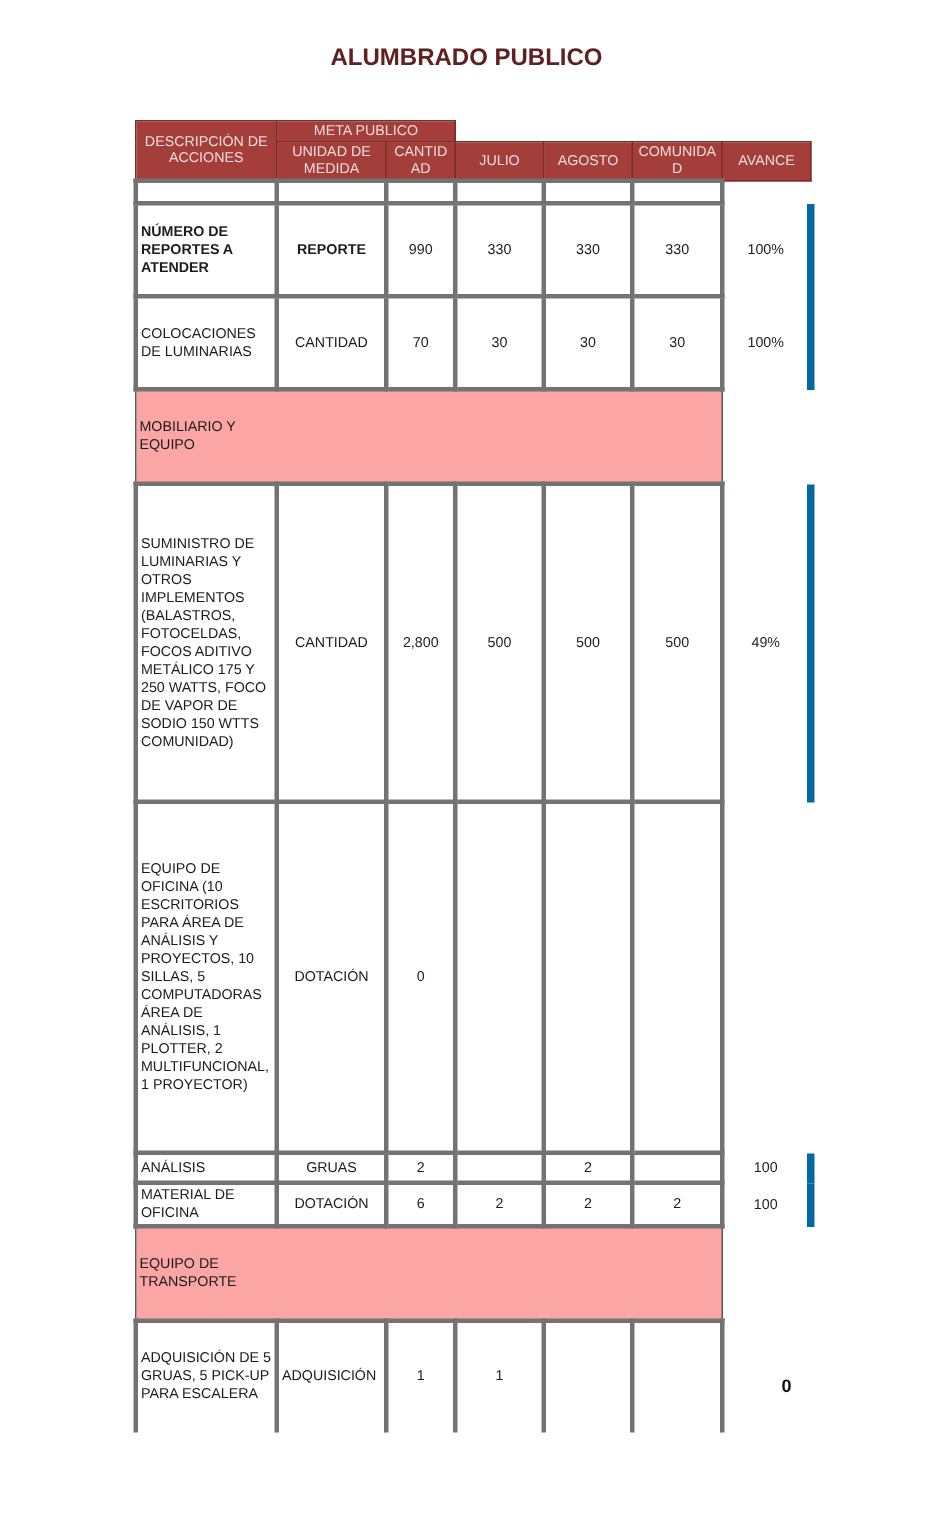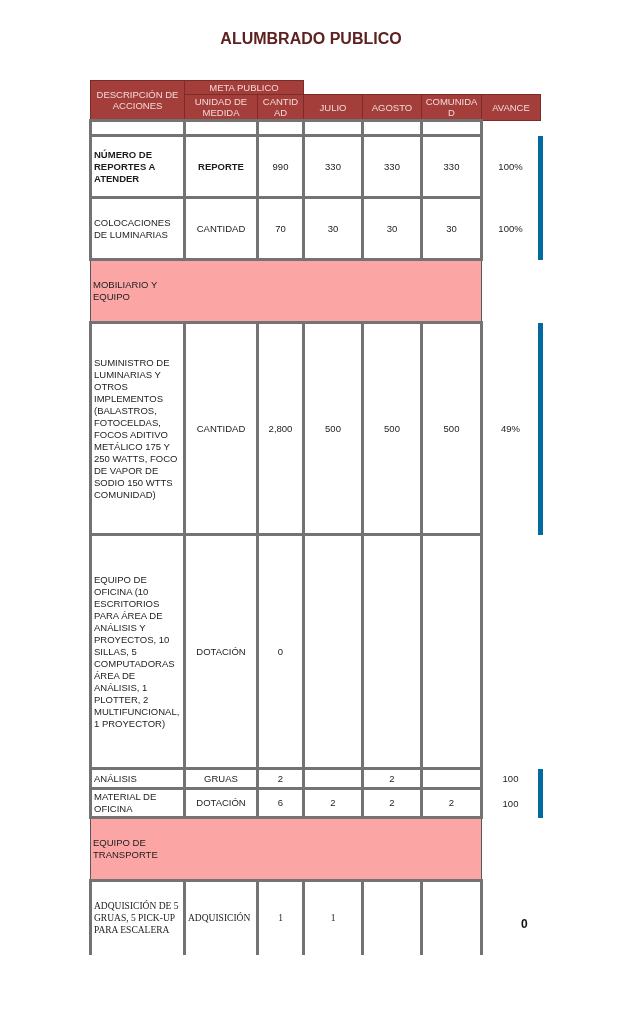--- a/index.html
+++ b/index.html
@@ -37,21 +37,21 @@
   td.av { border:none; font-size:9.5px; text-align:center; vertical-align:middle; }
   td.avline { border-right:5px solid #0369a1;text-align:center; }
 
   
   td.section { background:#fca5a5; border:1px solid #595959;
     font-size:9.5px; line-height:12px; text-align:left;
     padding:18px 2px; vertical-align:middle; }
   td.section .wrapbox { width:88px; }
 
   
-  tr.cut td.c { border-bottom:none;font-family:Liberation Serif, serif; }
+  tr.cut td.c { border-bottom:none; }
 
   .page-number { position:absolute; left:521px; top:917px;
     font-size:12px; font-weight:bold; color:#111; }
 </style>
 </head>
 <body>
 
 <div class="doc-title">
   <div>ALUMBRADO PUBLICO</div>
 </div>

